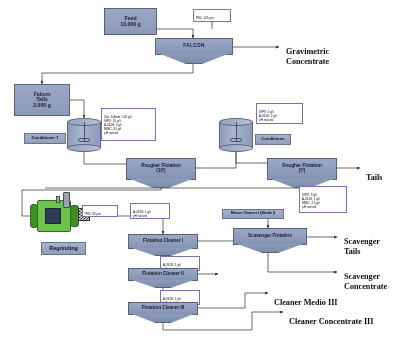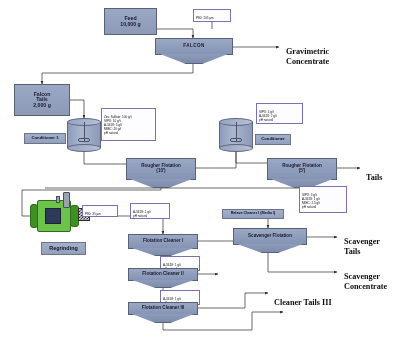--- a/index.html
+++ b/index.html
@@ -305,17 +305,20 @@
     <span>A-3418: 1 g/t
 pH natural</span>
   </div>
 
   <div class="node cell" style="left:128px;top:302px;width:70px;height:13px;">
     <span>Flotation Cleaner III</span>
   </div>
   <div class="cellcone" style="left:132px;top:314px;width:62px;height:9px;clip-path:polygon(0 0,100% 0,62% 100%,38% 100%);"></div>
 
   <div class="out" style="left:274px;top:288px;">
-    <span>Cleaner Tails III</span>
-  </div>
-
+    <span>Cleaner Medio III</span>
+  </div>
+
+  <div class="out" style="left:289px;top:307px;">
+    <span>Cleaner Concentrate III</span>
+  </div>
 
 </div>
 
 </body></html>

